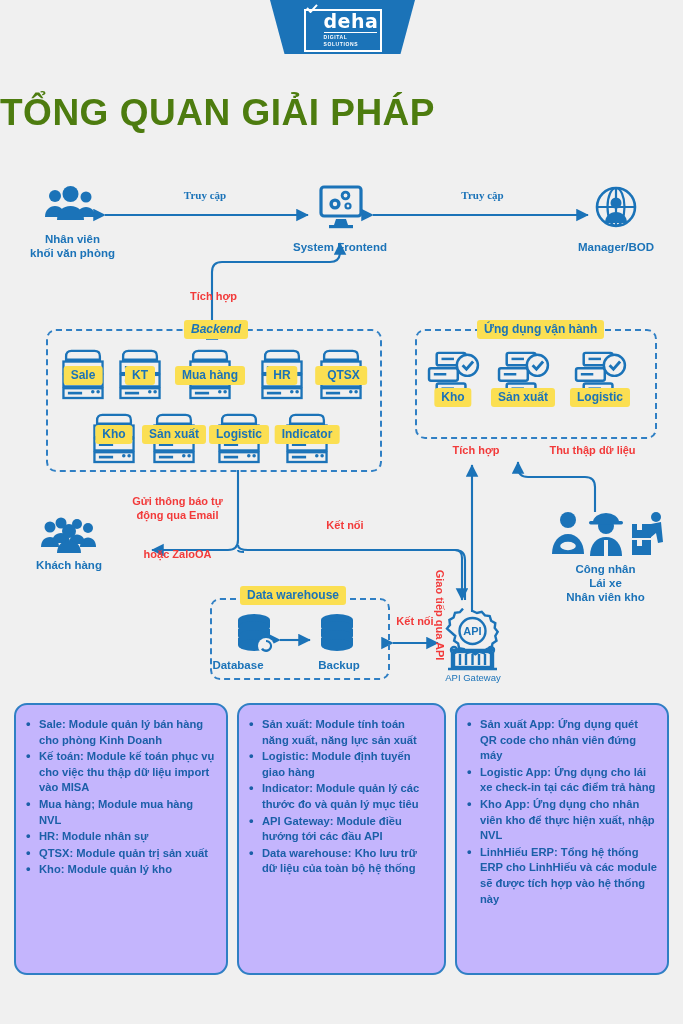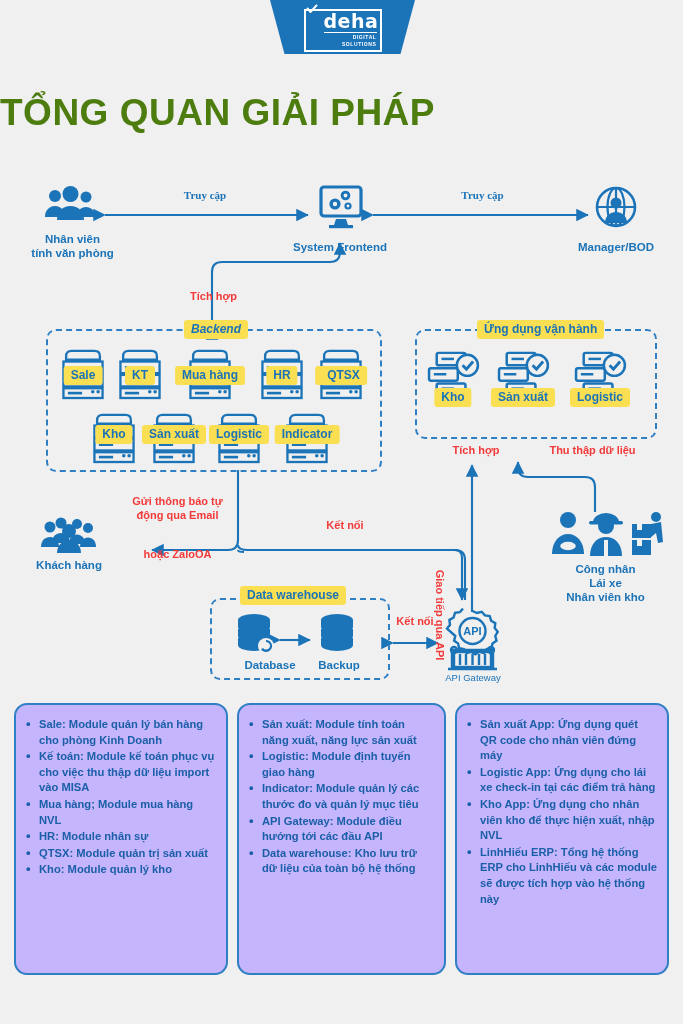--- a/index.html
+++ b/index.html
@@ -14,21 +14,21 @@
   
   .logo-banner {
     position: absolute; left: 270px; top: 0; width: 145px; height: 54px;
     background: #1b73b8;
     clip-path: polygon(0 0, 100% 0, 90% 100%, 10% 100%);
     border-radius: 0 0 8px 8px;
   }
   .logo-inner {
     position: absolute; left: 50%; top: 9px; transform: translateX(-50%);
     width: 78px; border: 2px solid #fff; padding: 1px 3px 2px 18px;
-    text-align: right;
+    text-align: left;
   }
   .logo-word {
     color: #fff; font-size: 19px; font-weight: bold; letter-spacing: .5px;
     line-height: 19px; font-family: "DejaVu Sans", sans-serif;
   }
   .logo-sub {
     color: #fff; font-size: 5px; font-weight: bold; letter-spacing: .6px;
     line-height: 7px; border-top: 1px solid #fff; margin-top: 1px; padding-top: 1px;
   }
   .logo-check {
@@ -138,21 +138,21 @@
       <circle cx="13" cy="10" r="6"></circle>
         <path d="M3 31c0-7 4.5-11 10-11s10 4 10 11z"></path>
       <circle cx="44" cy="11" r="5.5"></circle>
         <path d="M35 31c0-6.5 4-10 9-10s9 3.5 9 10z"></path>
       <circle cx="28.5" cy="8" r="8"></circle>
         <path d="M15 34c0-9 6-14 13.5-14S42 25 42 34z"></path>
     </g>
   </svg>
   <div class="node-label" style="left:5px;top:232px;width:135px;">
     <span>Nhân viên</span><br>
-    <span>tính văn phòng</span>
+    <span>khối văn phòng</span>
   </div>
 
   <svg class="icon" style="left:318px;top:185px;width:46px;height:44px;" viewBox="0 0 46 44">
     <rect x="3" y="2" width="40" height="29" rx="3" fill="none" stroke="#1b73b8" stroke-width="3.2"></rect>
     <path d="M18 34h10l2 6H16z" fill="#1b73b8"></path>
       <rect x="11" y="40" width="24" height="3.2" fill="#1b73b8"></rect>
     <g fill="#1b73b8">
       <circle cx="27.5" cy="10.5" r="4.8"></circle>
         <circle cx="27.5" cy="10.5" r="1.9" fill="#f0f0f0"></circle>
       <circle cx="17" cy="19" r="5.6"></circle>
@@ -443,21 +443,21 @@
       <rect x="5" y="8" width="32" height="7"></rect>
         <ellipse cx="21" cy="15" rx="16" ry="6"></ellipse>
       <rect x="5" y="17" width="32" height="7"></rect>
         <ellipse cx="21" cy="24" rx="16" ry="6"></ellipse>
       <rect x="5" y="26" width="32" height="7"></rect>
         <ellipse cx="21" cy="33" rx="16" ry="6"></ellipse>
       <circle cx="33" cy="34" r="8" fill="#f0f0f0"></circle>
       <path d="M33 28a6 6 0 1 1-5 9.2l2-1.3a3.8 3.8 0 1 0 3-5.9z"></path>
     </g>
   </svg>
-  <div class="node-label" style="left:234px;top:658px;width:72px;">Database</div>
+  <div class="node-label" style="left:202px;top:658px;width:72px;">Database</div>
 
   <svg class="icon" style="left:316px;top:612px;width:42px;height:40px;" viewBox="0 0 42 40">
     <g fill="#1b73b8">
       <ellipse cx="21" cy="8" rx="16" ry="6"></ellipse>
       <rect x="5" y="8" width="32" height="7"></rect>
         <ellipse cx="21" cy="15" rx="16" ry="6"></ellipse>
       <rect x="5" y="17" width="32" height="7"></rect>
         <ellipse cx="21" cy="24" rx="16" ry="6"></ellipse>
       <rect x="5" y="26" width="32" height="7"></rect>
         <ellipse cx="21" cy="33" rx="16" ry="6"></ellipse>

